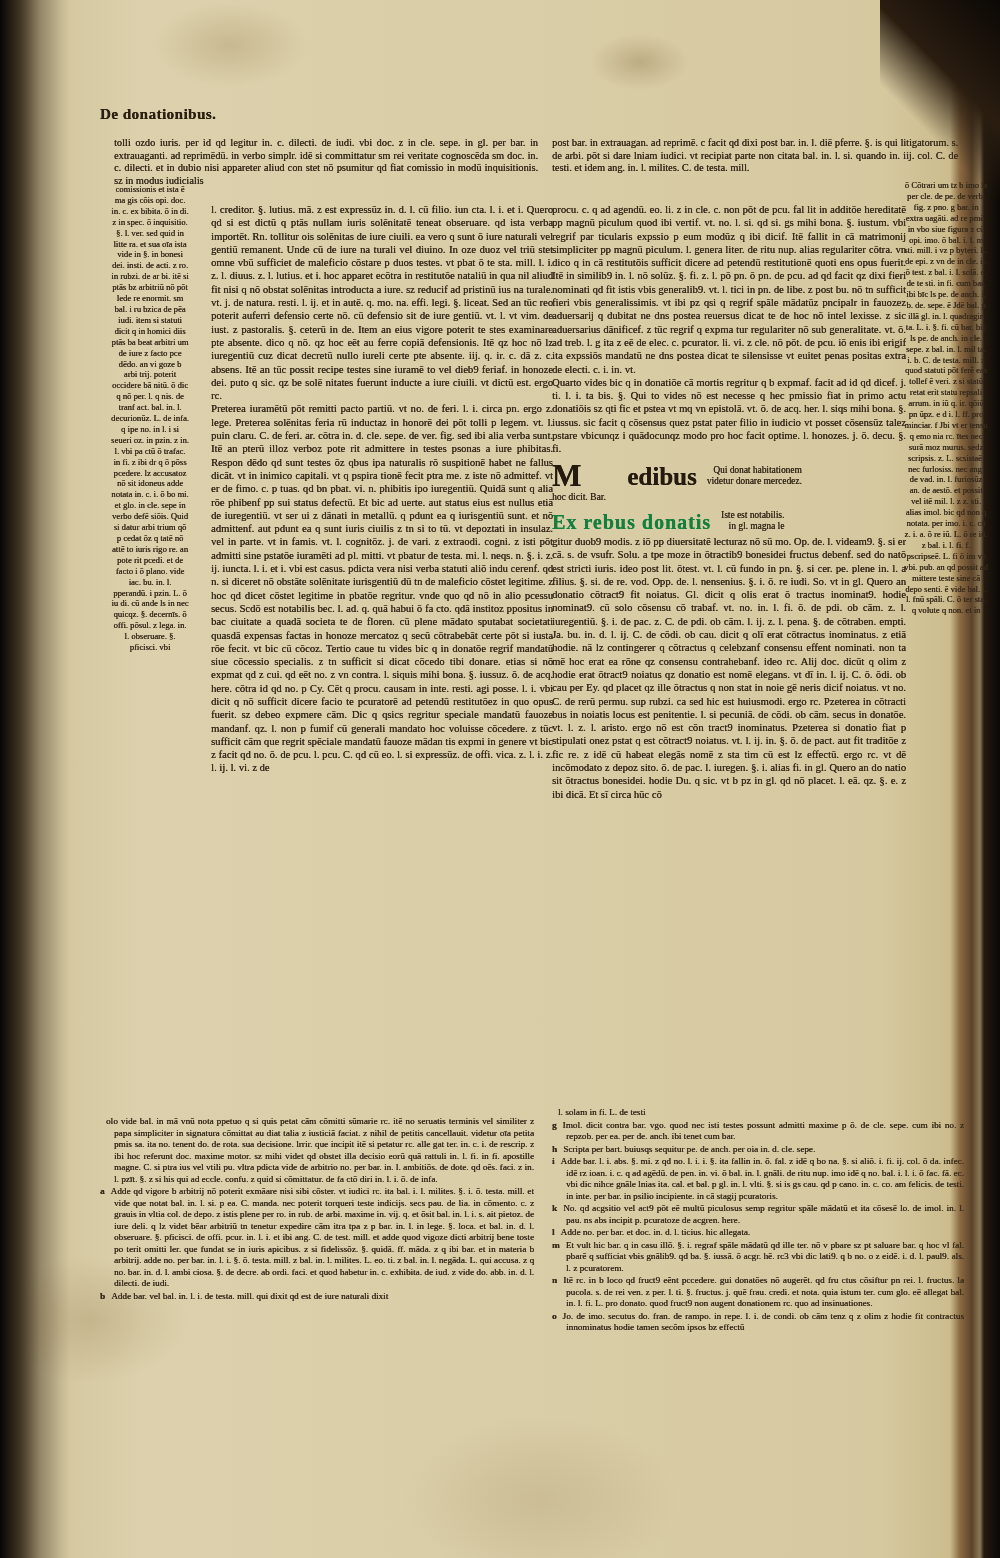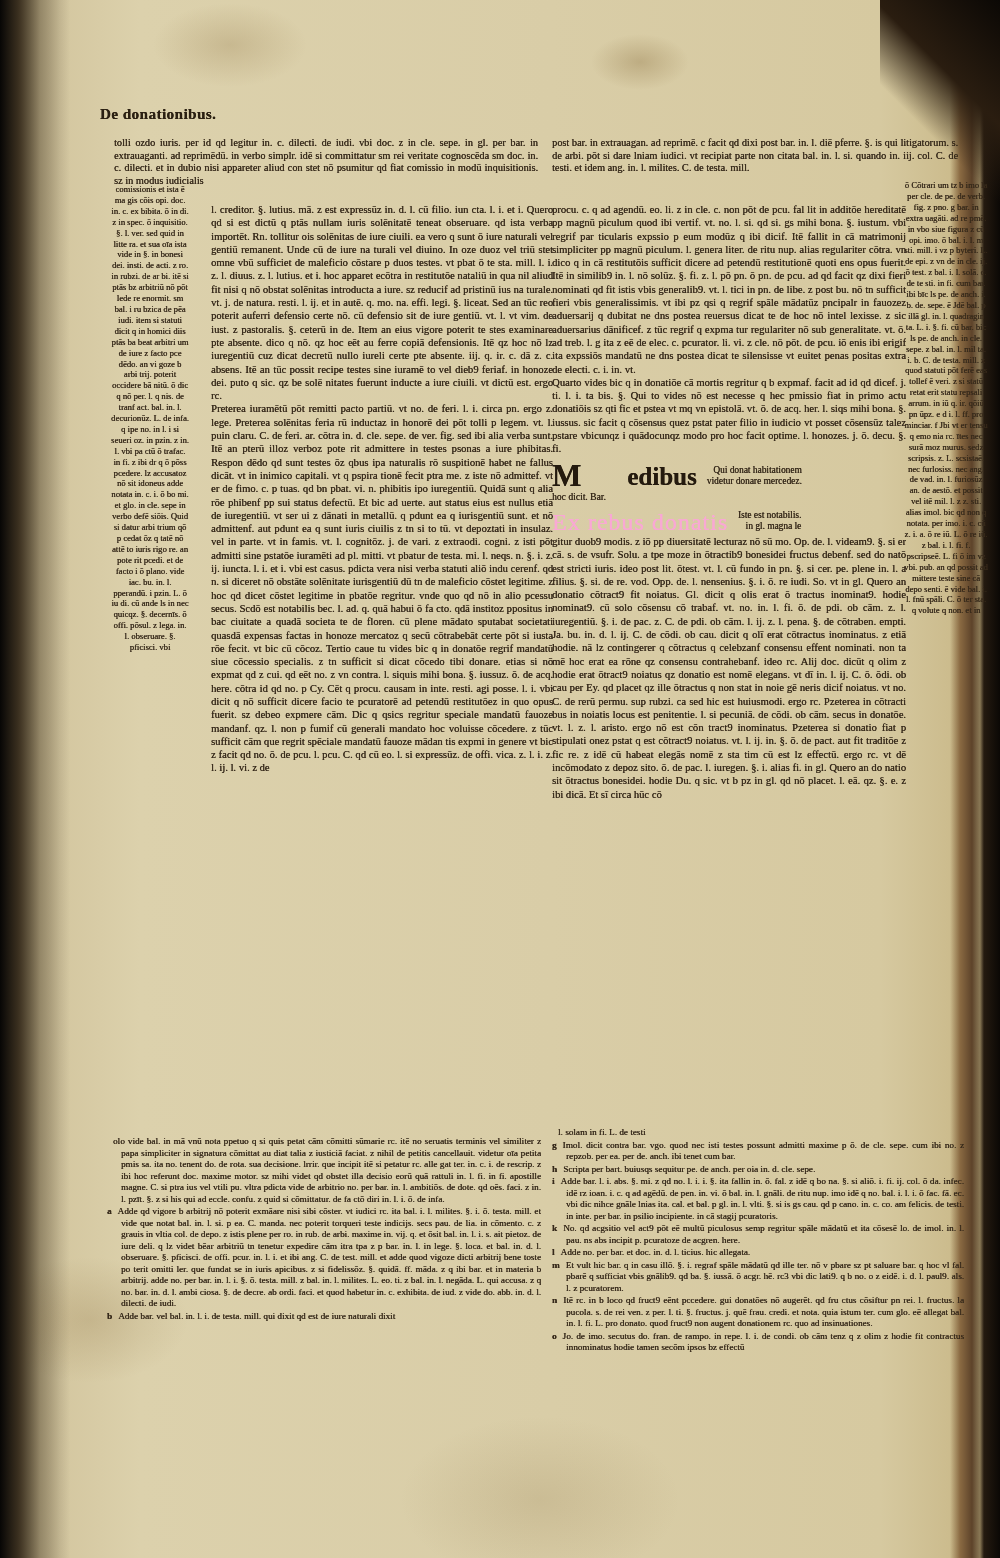--- a/index.html
+++ b/index.html
@@ -37,27 +37,27 @@
   .right-margin{left:904px;top:180px;width:84px;height:930px;}
 
   .col{font-size:10.6px;line-height:13.3px;text-align:justify;}
   .col p{margin:0;}
   .col1{left:195px;top:203px;width:342px;height:906px;margin-left:16px;}
   .col2{left:552px;top:203px;width:354px;height:906px;}
 
   .h-row{display:flex;align-items:flex-end;gap:10px;margin:7px 0 1px;}
   .h1-initial{font-size:31px;line-height:26px;font-weight:bold;color:#241a0e;}
   .h1-word{font-size:25px;line-height:24px;font-weight:bold;color:#241a0e;margin-left:36px;}
-  .h2-word{font-size:24px;line-height:24px;font-weight:normal;color:#f9a8d4;letter-spacing:1px;}
+  .h2-word{font-size:20px;line-height:24px;font-weight:bold;color:#15803d;letter-spacing:1px;}
   .h-note{font-size:9.4px;line-height:10.8px;text-align:right;padding-bottom:2px;}
   .h-note span{display:block;}
   .h-attrib{font-size:9.6px;margin:0 0 3px 66px;text-align:left;}
 
-  .footnotes{font-size:9.2px;line-height:11.5px;text-align:justify;margin-top:20px;}
-  .fn-left{left:107px;top:1116px;width:434px;height:300px;}
+  .footnotes{font-size:9.2px;line-height:11.5px;text-align:justify;}
+  .fn-left{left:100px;top:1116px;width:434px;height:300px;}
   .fn-right{left:552px;top:1107px;width:412px;height:312px;}
   .fn{margin:0 0 1px;padding-left:14px;text-indent:-14px;}
   .fn .mk{font-weight:bold;padding-right:6px;}
 </style>
 </head>
 <body>
 
 <div class="stage">
   <div class="page"></div>
   <div class="gutter"></div>

